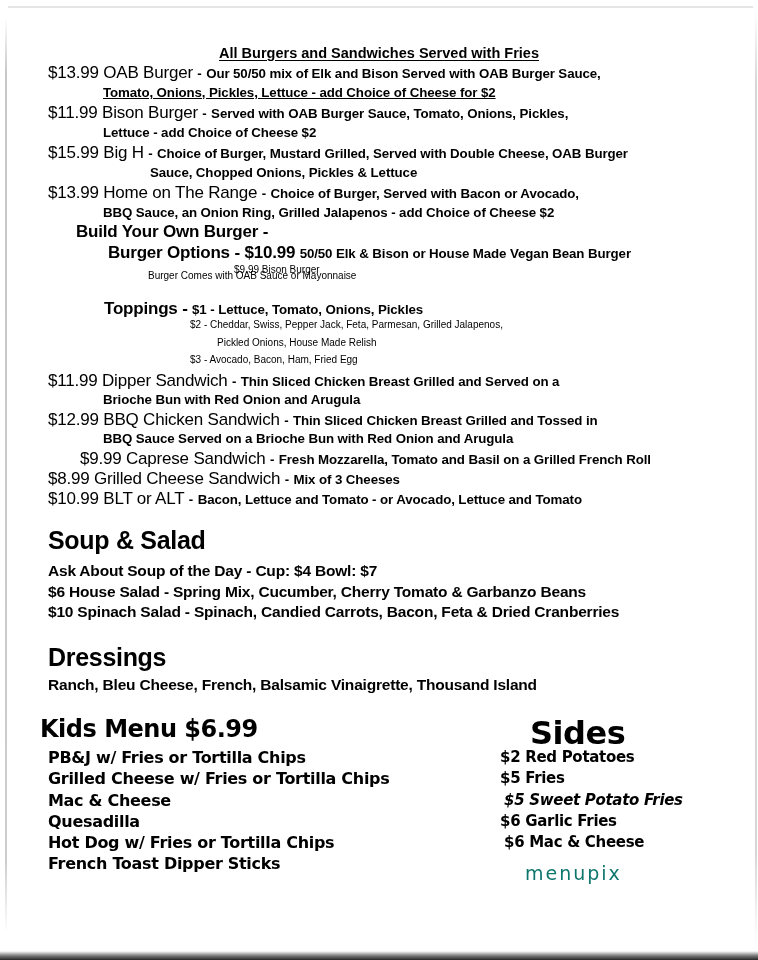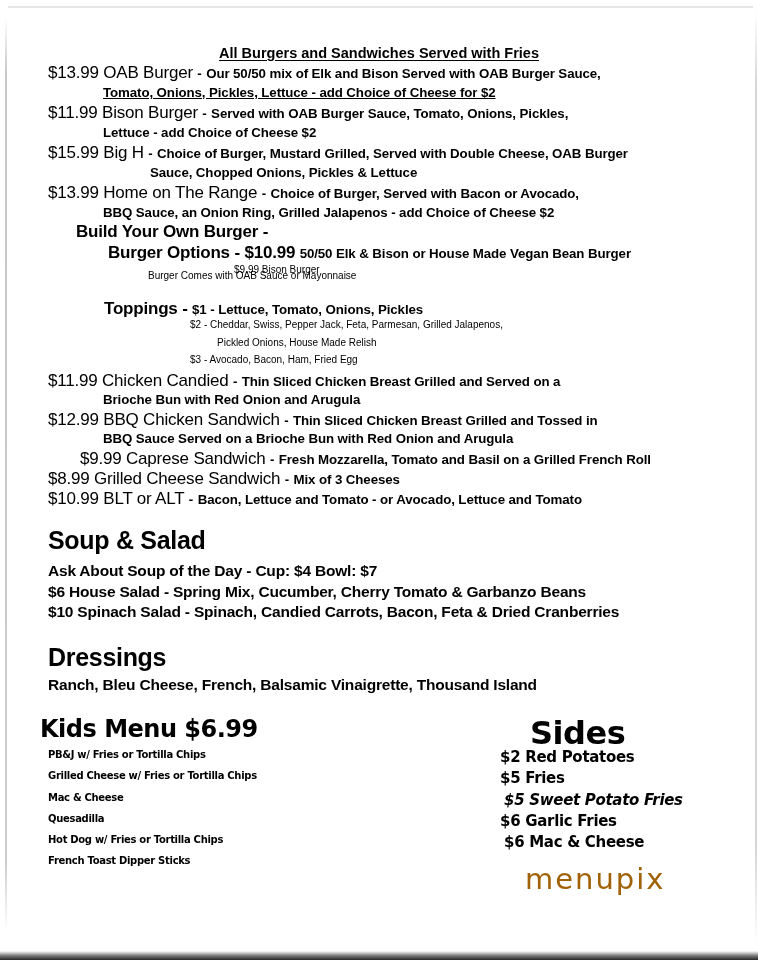--- a/index.html
+++ b/index.html
@@ -129,21 +129,21 @@
     font-family: "DejaVu Sans", sans-serif;
     font-size: 24px;
     font-weight: bold;
     letter-spacing: -0.5px;
     line-height: 1;
   }
   .kids-row {
     position: absolute;
     white-space: nowrap;
     font-family: "DejaVu Sans", sans-serif;
-    font-size: 10px;
+    font-size: 16px;
     font-weight: bold;
     letter-spacing: -0.3px;
     line-height: 1;
   }
   .sides-head {
     position: absolute;
     white-space: nowrap;
     font-family: "DejaVu Sans", sans-serif;
     font-size: 32px;
     font-weight: bold;
@@ -158,24 +158,24 @@
     font-weight: bold;
     letter-spacing: -0.3px;
     line-height: 1;
   }
 
   .watermark {
     position: absolute;
     left: 525px;
     top: 862px;
     font-family: "DejaVu Sans", sans-serif;
-    font-size: 29px;
+    font-size: 19px;
     font-weight: 400;
     letter-spacing: 2px;
-    color: #a16207;
+    color: #0f766e;
     white-space: nowrap;
   }
 </style>
 </head>
 <body>
 
 <div id="page">
 
   <div class="scan-edge-left"></div>
   <div class="scan-edge-right"></div>
@@ -233,21 +233,21 @@
       <span class="sub-head">Toppings -</span>
       <span class="ds">$1 - Lettuce, Tomato, Onions, Pickles</span>
     </div>
 
     <div class="line small-b" style="left:190px; top:320px;">$2 - Cheddar, Swiss, Pepper Jack, Feta, Parmesan, Grilled Jalapenos,</div>
     <div class="line small-b" style="left:217px; top:338px;">Pickled Onions, House Made Relish</div>
     <div class="line small-b" style="left:190px; top:355px;">$3 - Avocado, Bacon, Ham, Fried Egg</div>
 
     <div class="line" style="left:48px; top:372px;">
       <span class="nm">$11.99</span>
-      <span class="nm">Chicken Candied</span>
+      <span class="nm">Dipper Sandwich</span>
       <span class="ds">-</span>
       <span class="ds">Thin Sliced Chicken Breast Grilled and Served on a</span>
     </div>
     <div class="line cont" style="left:103px; top:393px;">Brioche Bun with Red Onion and Arugula</div>
 
     <div class="line" style="left:48px; top:411px;">
       <span class="nm">$12.99</span>
       <span class="nm">BBQ Chicken Sandwich</span>
       <span class="ds">-</span>
       <span class="ds">Thin Sliced Chicken Breast Grilled and Tossed in</span>

